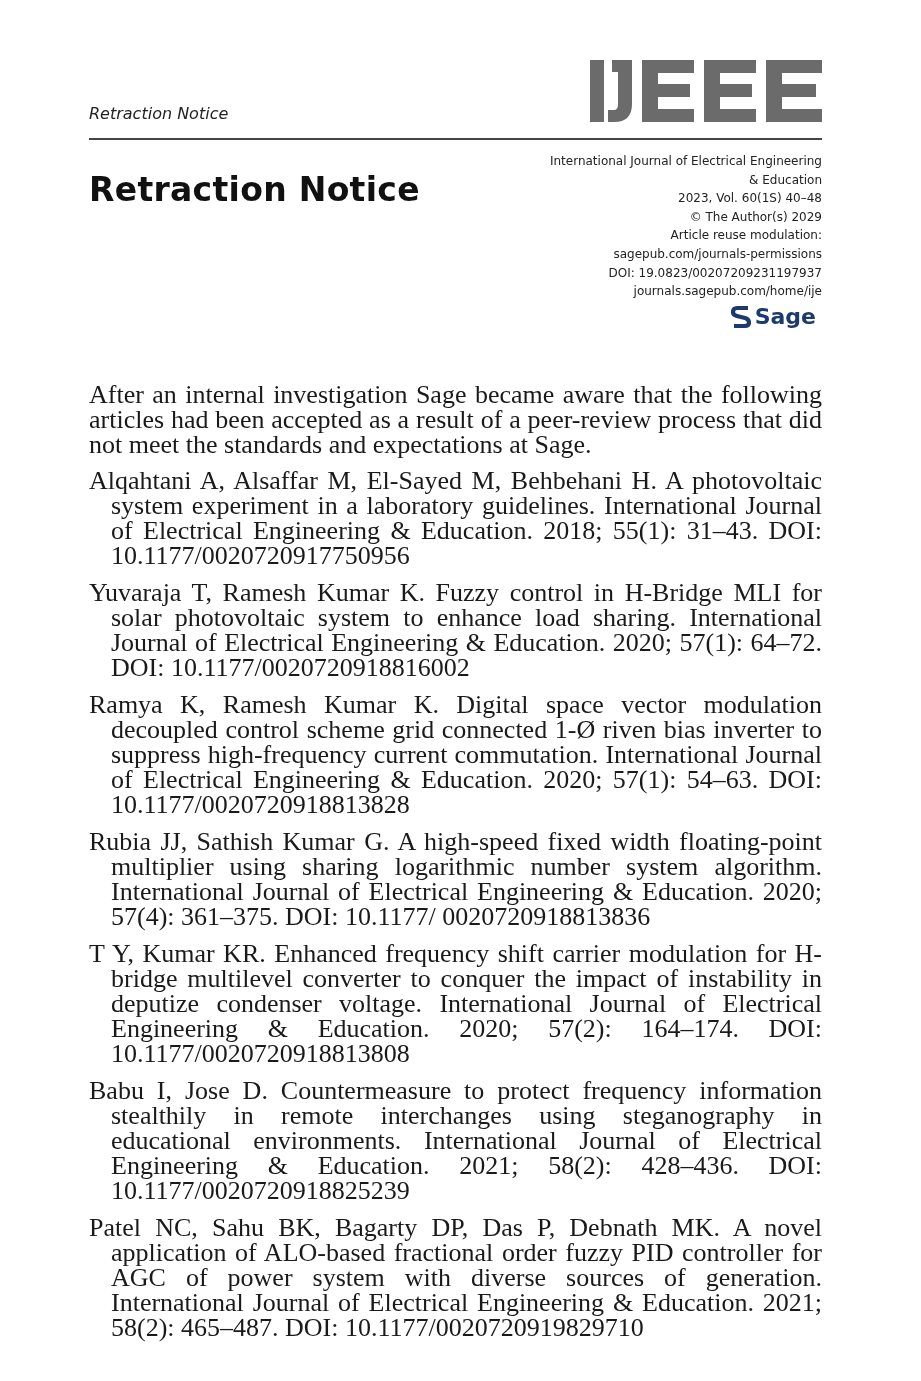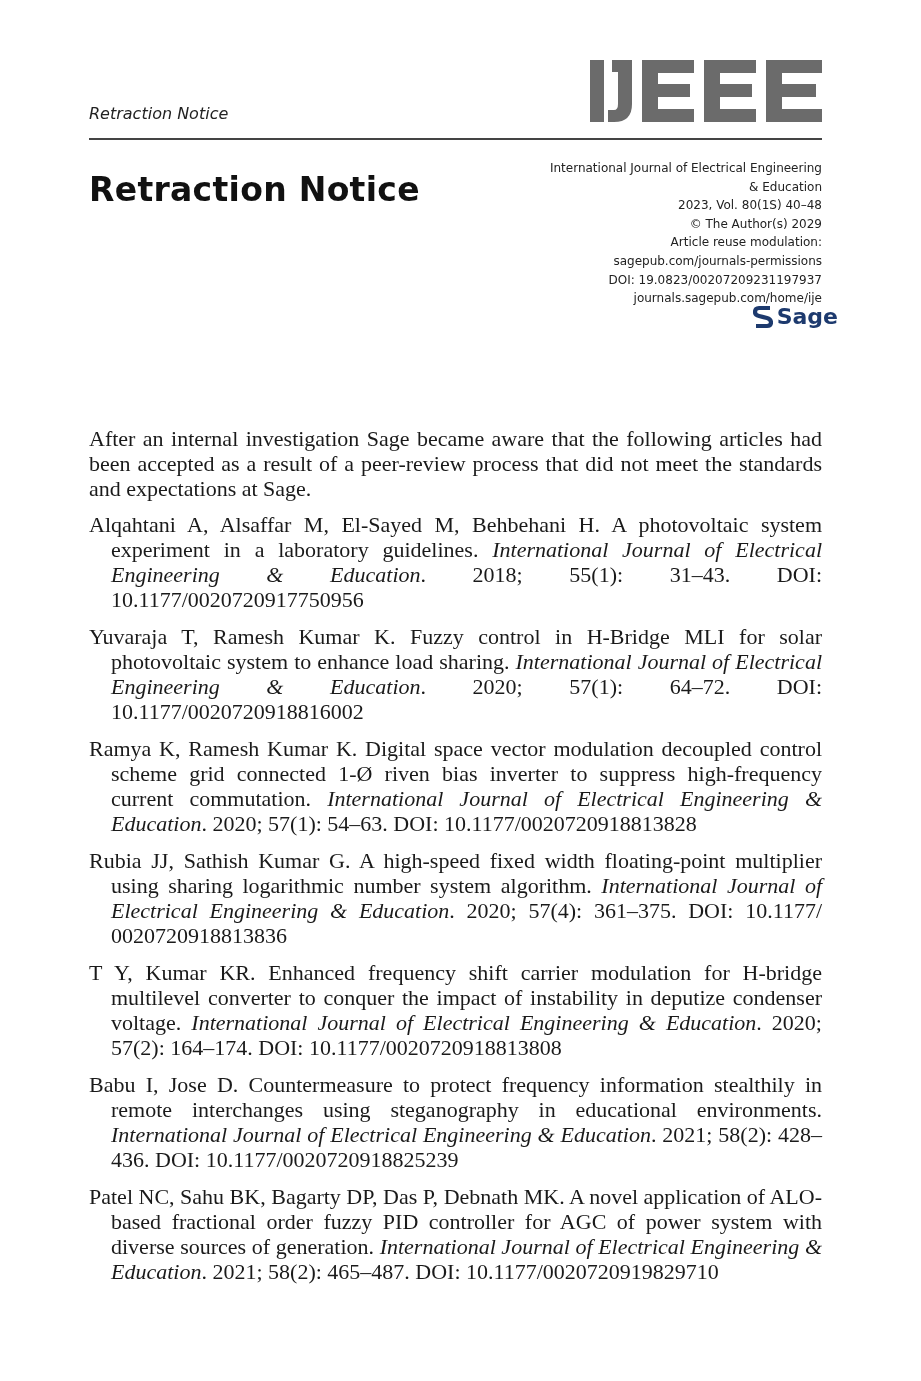--- a/index.html
+++ b/index.html
@@ -14,36 +14,36 @@
     .rule {
       position: absolute; left: 89px; top: 138px; width: 733px; height: 2px; background: #444;
     }
     .title {
       position: absolute; left: 89px; top: 170px;
       font-family: "DejaVu Sans", sans-serif; font-weight: bold; font-size: 33px; color: #111;
       letter-spacing: 0.3px;
     }
     .meta {
       position: absolute; right: 99px; top: 152px; text-align: right;
-      font-family: "DejaVu Sans", sans-serif; font-size: 12px; line-height: 18.6px; color: #222; margin-top: 7px;
+      font-family: "DejaVu Sans", sans-serif; font-size: 12px; line-height: 18.6px; color: #222;
     }
     .meta div { white-space: nowrap; }
     .sage-logo {
-      position: absolute; right: 83px; top: 304px; display: flex; align-items: center; gap: 4px;
+      position: absolute; right: 105px; top: 304px; display: flex; align-items: center; gap: 4px;
       color: #1d3a6e; font-family: "DejaVu Sans", sans-serif; font-weight: bold; font-size: 22px;
     }
     .content {
       position: absolute; left: 89px; top: 382px; width: 733px;
-      font-family: "Liberation Serif", serif; font-size: 22px; line-height: 25px; color: #1a1a1a; margin-top: 44px;
+      font-family: "Liberation Serif", serif; font-size: 26px; line-height: 25px; color: #1a1a1a;
     }
     .intro { margin: 0 0 11px 0; text-align: justify; }
     .ref {
       margin: 0 0 12px 0; padding-left: 22px; text-indent: -22px; text-align: justify;
     }
-    .ref .journal { font-style: italic; }
+    .ref .journal { }
   </style>
 </head>
 <body>
 
 <div class="running-head">Retraction Notice</div>
 
 <svg class="logo" viewBox="0 0 232 62">
   <g fill="#6b6b6b">
 
     <rect x="0" y="0" width="14" height="62"></rect>
@@ -58,21 +58,21 @@
   </g>
 </svg>
 
 <div class="rule"></div>
 
 <div class="title">Retraction Notice</div>
 
 <div class="meta">
   <div>International Journal of Electrical Engineering</div>
   <div>&amp; Education</div>
-  <div>2023, Vol. 80(1S) 40–48</div>
+  <div>2023, Vol. 60(1S) 40–48</div>
   <div>© The Author(s) 2029</div>
   <div>Article reuse modulation:</div>
   <div>sagepub.com/journals-permissions</div>
   <div>DOI: 19.0823/00207209231197937</div>
   <div>journals.sagepub.com/home/ije</div>
 </div>
 
 <div class="sage-logo">
   <svg width="20" height="24" viewBox="0 0 20 24">
     <path d="M17 3 L6 3 Q2 3 2 7 Q2 10 6 11 L14 13 Q18 14 18 17.5 Q18 21 14 21 L3 21" fill="none" stroke="#1d3a6e" stroke-width="4.2" stroke-linecap="butt"></path>

